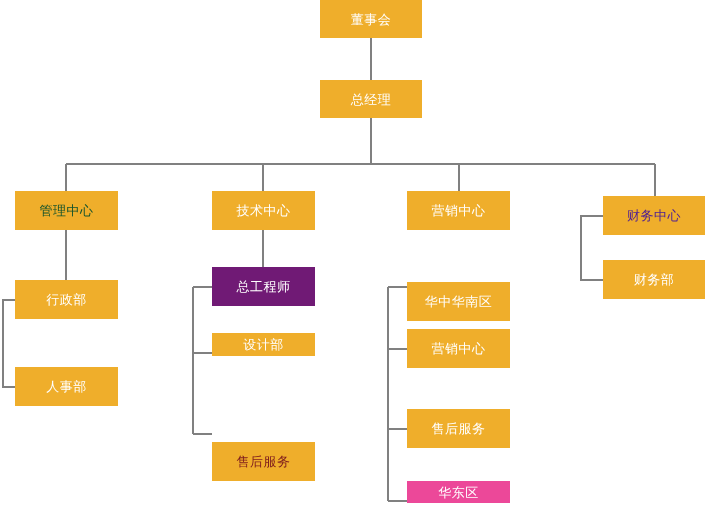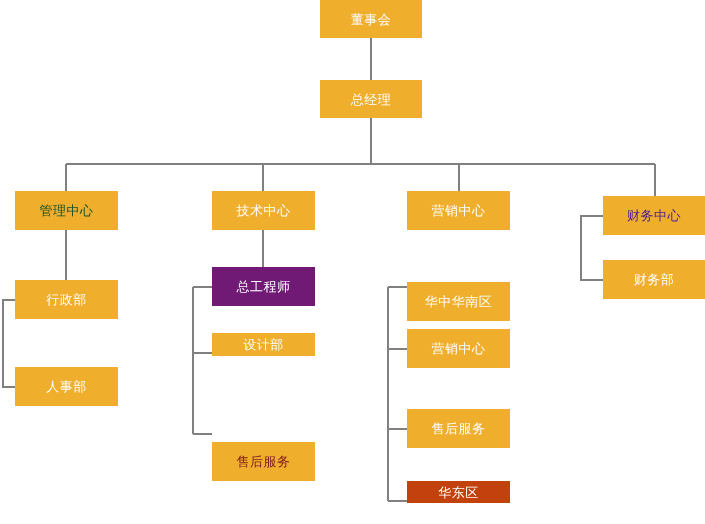--- a/index.html
+++ b/index.html
@@ -122,20 +122,20 @@
   </div>
   <div class="node" style="left: 407px; top: 267px; width: 103px; height: 39px; background: rgb(239, 174, 43); color: rgb(255, 255, 255); margin-top: 15px;">
     <span class="node-label">华中华南区</span>
   </div>
   <div class="node" style="left: 407px; top: 329px; width: 103px; height: 39px; background: rgb(239, 174, 43); color: rgb(255, 255, 255);">
     <span class="node-label">营销中心</span>
   </div>
   <div class="node" style="left: 407px; top: 409px; width: 103px; height: 39px; background: rgb(239, 174, 43); color: rgb(255, 255, 255);">
     <span class="node-label">售后服务</span>
   </div>
-  <div class="node" style="left: 407px; top: 481px; width: 103px; height: 22px; background: #c2410c; color: rgb(255, 255, 255);">
+  <div class="node" style="left: 407px; top: 481px; width: 103px; height: 22px; background: #ec4899; color: rgb(255, 255, 255);">
     <span class="node-label">华东区</span>
   </div>
   <div class="node" style="left: 603px; top: 260px; width: 102px; height: 39px; background: rgb(239, 174, 43); color: rgb(255, 255, 255);">
     <span class="node-label">财务部</span>
   </div>
 
 </div>
 
 </body></html>

